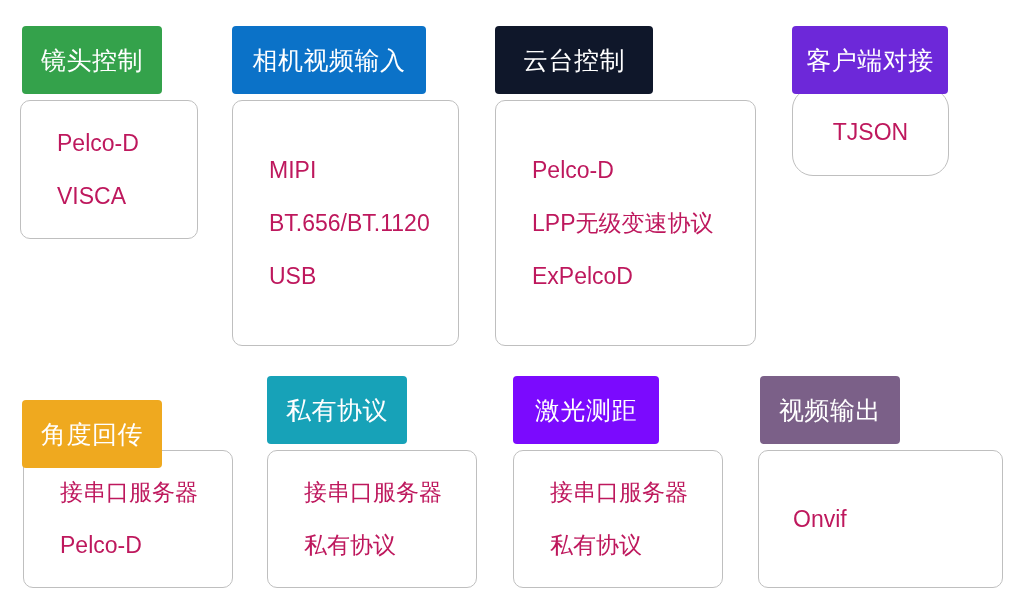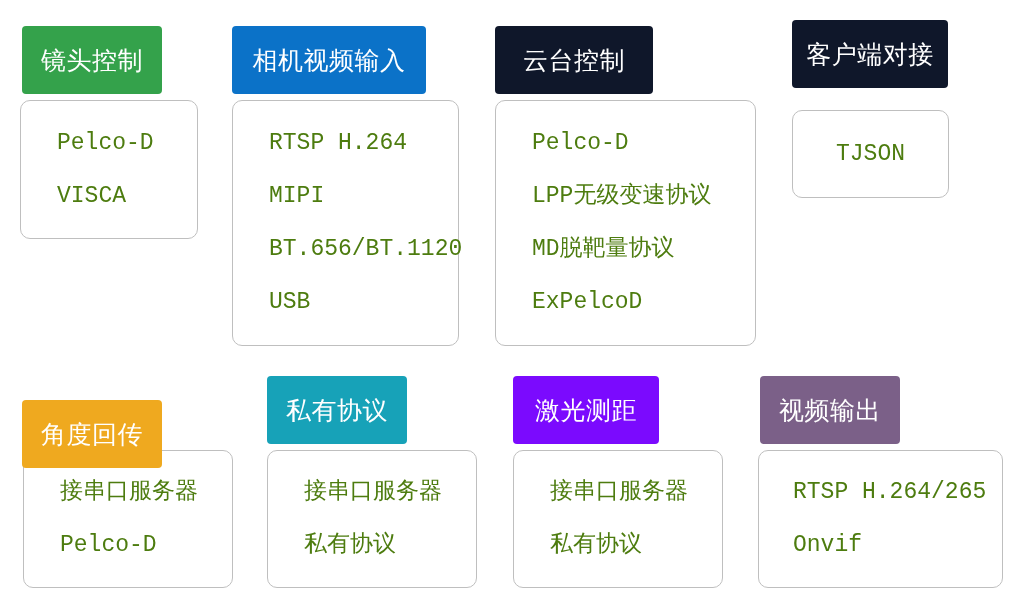--- a/index.html
+++ b/index.html
@@ -54,65 +54,62 @@
     z-index: 1;
   }
   .card-items {
     display: flex;
     flex-direction: column;
     justify-content: center;
     width: 100%;
     box-sizing: border-box;
   }
   .item {
-    color: #4d7c0f;
+    color: #be185d;
     font-size: 23px;
     line-height: 1;
     white-space: nowrap;
-    font-family: Liberation Mono, monospace;
   }
 </style>
 </head>
 <body>
 
 <div id="board">
     <div class="group" style="left: 0px; top: 0px;">
       <div class="pill" style="left: 22px; top: 26px; width: 140px; background: rgb(52, 162, 75);">镜头控制</div>
       <div class="card" style="left: 20px; top: 100px; width: 178px; height: 139px;">
         <div class="card-items" style="gap: 30px; padding-left: 36px; align-items: flex-start;">
           <div class="item">Pelco-D</div>
           <div class="item">VISCA</div>
         </div>
       </div>
     </div>
     <div class="group" style="left: 0px; top: 0px;">
       <div class="pill" style="left: 232px; top: 26px; width: 194px; background: rgb(11, 114, 200);">相机视频输入</div>
       <div class="card" style="left: 232px; top: 100px; width: 227px; height: 246px;">
         <div class="card-items" style="gap: 30px; padding-left: 36px; align-items: flex-start;">
-          <div class="item">RTSP H.264</div>
           <div class="item">MIPI</div>
           <div class="item">BT.656/BT.1120</div>
           <div class="item">USB</div>
         </div>
       </div>
     </div>
     <div class="group" style="left: 0px; top: 0px;">
       <div class="pill" style="left: 495px; top: 26px; width: 158px; background: #0f172a;">云台控制</div>
       <div class="card" style="left: 495px; top: 100px; width: 261px; height: 246px;">
         <div class="card-items" style="gap: 30px; padding-left: 36px; align-items: flex-start;">
           <div class="item">Pelco-D</div>
           <div class="item">LPP无级变速协议</div>
-          <div class="item">MD脱靶量协议</div>
           <div class="item">ExPelcoD</div>
         </div>
       </div>
     </div>
     <div class="group" style="left: 0px; top: 0px;">
-      <div class="pill" style="left: 792px; top: 20px; width: 156px; background: #0f172a;">客户端对接</div>
-      <div class="card" style="left: 792px; top: 110px; width: 157px; height: 88px;">
+      <div class="pill" style="left: 792px; top: 26px; width: 156px; background: #6d28d9;">客户端对接</div>
+      <div class="card" style="left: 792px; top: 88px; width: 157px; height: 88px; border-radius: 21px;">
         <div class="card-items" style="gap: 30px; align-items: center;">
           <div class="item">TJSON</div>
         </div>
       </div>
     </div>
     <div class="group" style="left: 0px; top: 0px;">
       <div class="pill" style="left: 22px; top: 376px; width: 140px; background: rgb(239, 169, 31); margin-top: 24px;">角度回传</div>
       <div class="card" style="left: 23px; top: 450px; width: 210px; height: 138px;">
         <div class="card-items" style="gap: 30px; padding-left: 36px; align-items: flex-start;">
           <div class="item">接串口服务器</div>
@@ -135,18 +132,17 @@
         <div class="card-items" style="gap: 30px; padding-left: 36px; align-items: flex-start;">
           <div class="item">接串口服务器</div>
           <div class="item">私有协议</div>
         </div>
       </div>
     </div>
     <div class="group" style="left: 0px; top: 0px;">
       <div class="pill" style="left: 760px; top: 376px; width: 140px; background: rgb(123, 96, 136);">视频输出</div>
       <div class="card" style="left: 758px; top: 450px; width: 245px; height: 138px;">
         <div class="card-items" style="gap: 30px; padding-left: 34px; align-items: flex-start;">
-          <div class="item">RTSP H.264/265</div>
           <div class="item">Onvif</div>
         </div>
       </div>
     </div>
   </div>
 
 </body></html>

